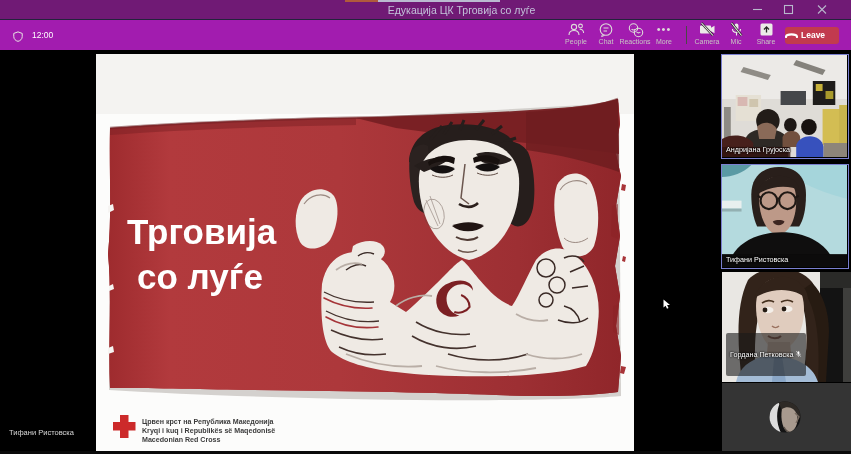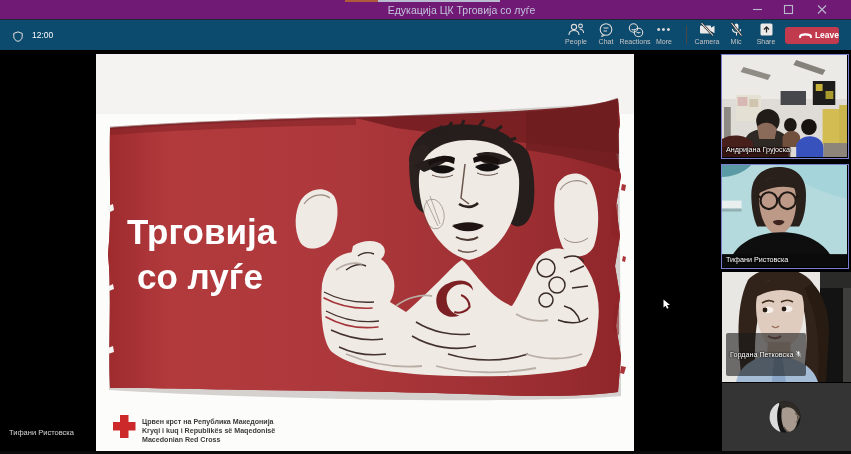--- a/index.html
+++ b/index.html
@@ -3,26 +3,26 @@
 <meta charset="utf-8">
 <style>
   html,body{margin:0;padding:0;background:#000;}
   #app{position:relative;width:851px;height:454px;overflow:hidden;background:#000;
        font-family:"Liberation Sans",sans-serif;}
   .abs{position:absolute;}
   
   #titlebar{left:0;top:0;width:851px;height:28px;background:#701a75;padding-left:36px;}
   #title{width:100%;text-align:center;font-size:10.5px;color:#c3c3da;line-height:20px;}
   
-  #toolbar{left:0;top:19px;width:851px;height:31px;background:#0c4a6e;}
+  #toolbar{left:0;top:19px;width:851px;height:31px;background:#a21caf;}
   .tbtn{top:3px;width:44px;text-align:center;color:#dddbd9;}
   .tbtn .ic{height:15px;}
   .tbtn .lb{font-size:7px;color:#c8c6c4;margin-top:1px;}
   #leave{left:785px;top:8px;width:54px;height:17px;background:#c23a4e;border-radius:3px;
-         color:#fff;font-size:8.5px;font-weight:bold;text-align:right;line-height:17px;}
+         color:#fff;font-size:8.5px;font-weight:bold;text-align:left;line-height:17px;}
   
   #slide{left:96px;top:54px;width:538px;height:397px;background:#fbfbfa;}
   
   .tile{left:721px;width:128px;overflow:hidden;}
   .blueb{border:1.5px solid #7a7fd0;box-sizing:border-box;}
   .nlabel{position:absolute;left:4px;bottom:4px;color:#fff;font-size:7.2px;
           text-shadow:0 0 2px #000,0 0 2px #000;white-space:nowrap;}
   #presenter{left:9px;top:428px;color:#d8d8d8;font-size:7.5px;}
 </style>
 </head>

